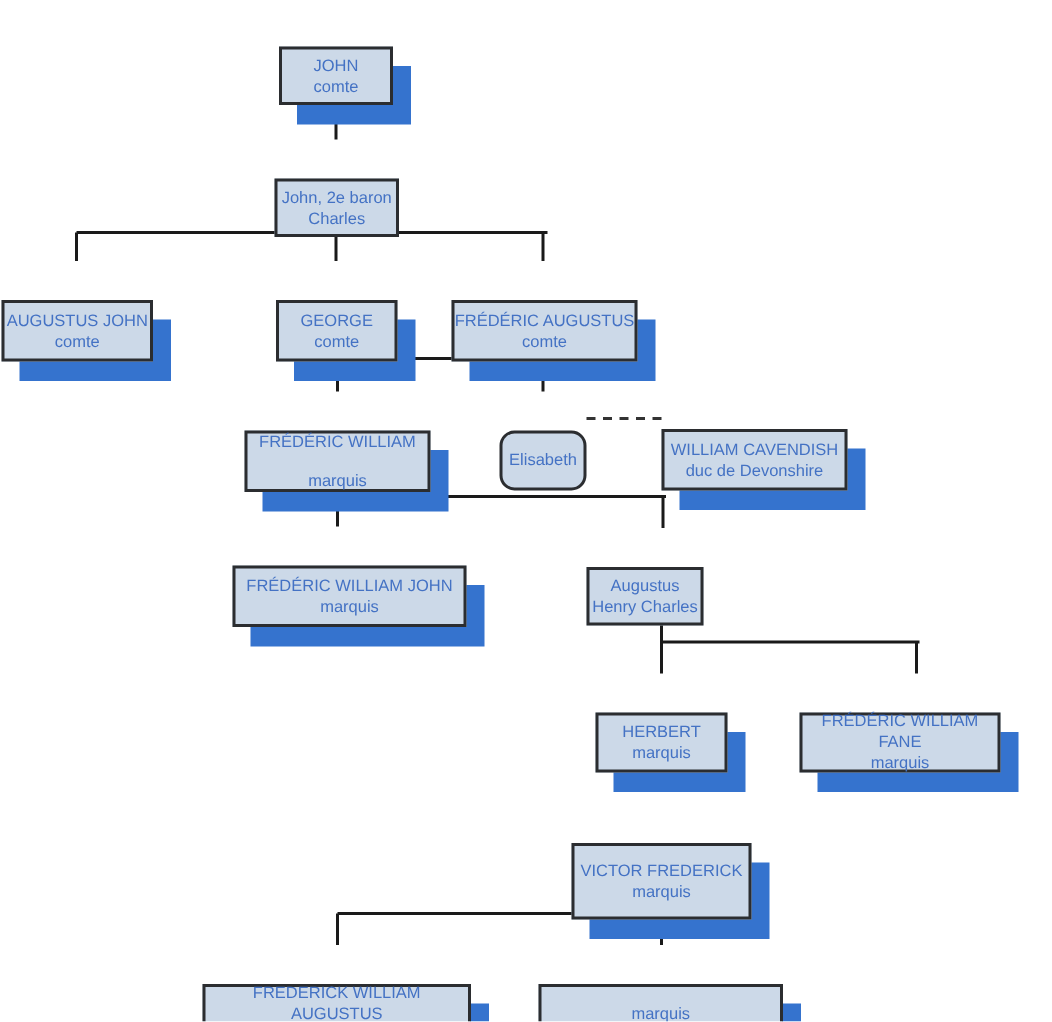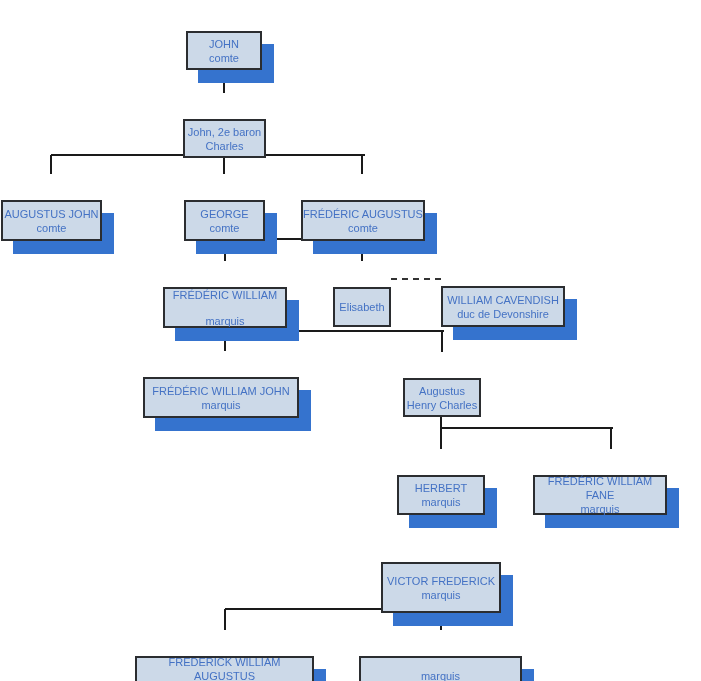--- a/index.html
+++ b/index.html
@@ -63,32 +63,32 @@
       <div>comte</div>
     </div>
     <div class="node shadow" style="left: 301px; top: 172px; width: 124px; height: 41px;">
       <div>FRÉDÉRIC AUGUSTUS</div>
       <div>comte</div>
     </div>
     <div class="node shadow" style="left: 163px; top: 259px; width: 124px; height: 41px; gap: 12px;">
       <div>FRÉDÉRIC WILLIAM</div>
       <div>marquis</div>
     </div>
-    <div class="node" style="left: 333px; top: 259px; width: 58px; height: 40px;">
+    <div class="node" style="left: 333px; top: 259px; width: 58px; height: 40px; border-radius: 10px;">
       <div>Elisabeth</div>
     </div>
     <div class="node shadow" style="left: 441px; top: 258px; width: 124px; height: 41px;">
       <div>WILLIAM CAVENDISH</div>
       <div>duc de Devonshire</div>
     </div>
-    <div class="node shadow" style="left: 143px; top: 349px; width: 156px; height: 41px;">
+    <div class="node shadow" style="left: 155px; top: 349px; width: 156px; height: 41px;">
       <div>FRÉDÉRIC WILLIAM JOHN</div>
       <div>marquis</div>
     </div>
-    <div class="node" style="left: 403px; top: 350px; width: 78px; height: 39px;">
+    <div class="node" style="left: 391px; top: 350px; width: 78px; height: 39px;">
       <div>Augustus</div>
       <div>Henry Charles</div>
     </div>
     <div class="node shadow" style="left: 397px; top: 447px; width: 88px; height: 40px;">
       <div>HERBERT</div>
       <div>marquis</div>
     </div>
     <div class="node shadow" style="left: 533px; top: 447px; width: 134px; height: 40px;">
       <div>FRÉDÉRIC WILLIAM FANE</div>
       <div>marquis</div>

